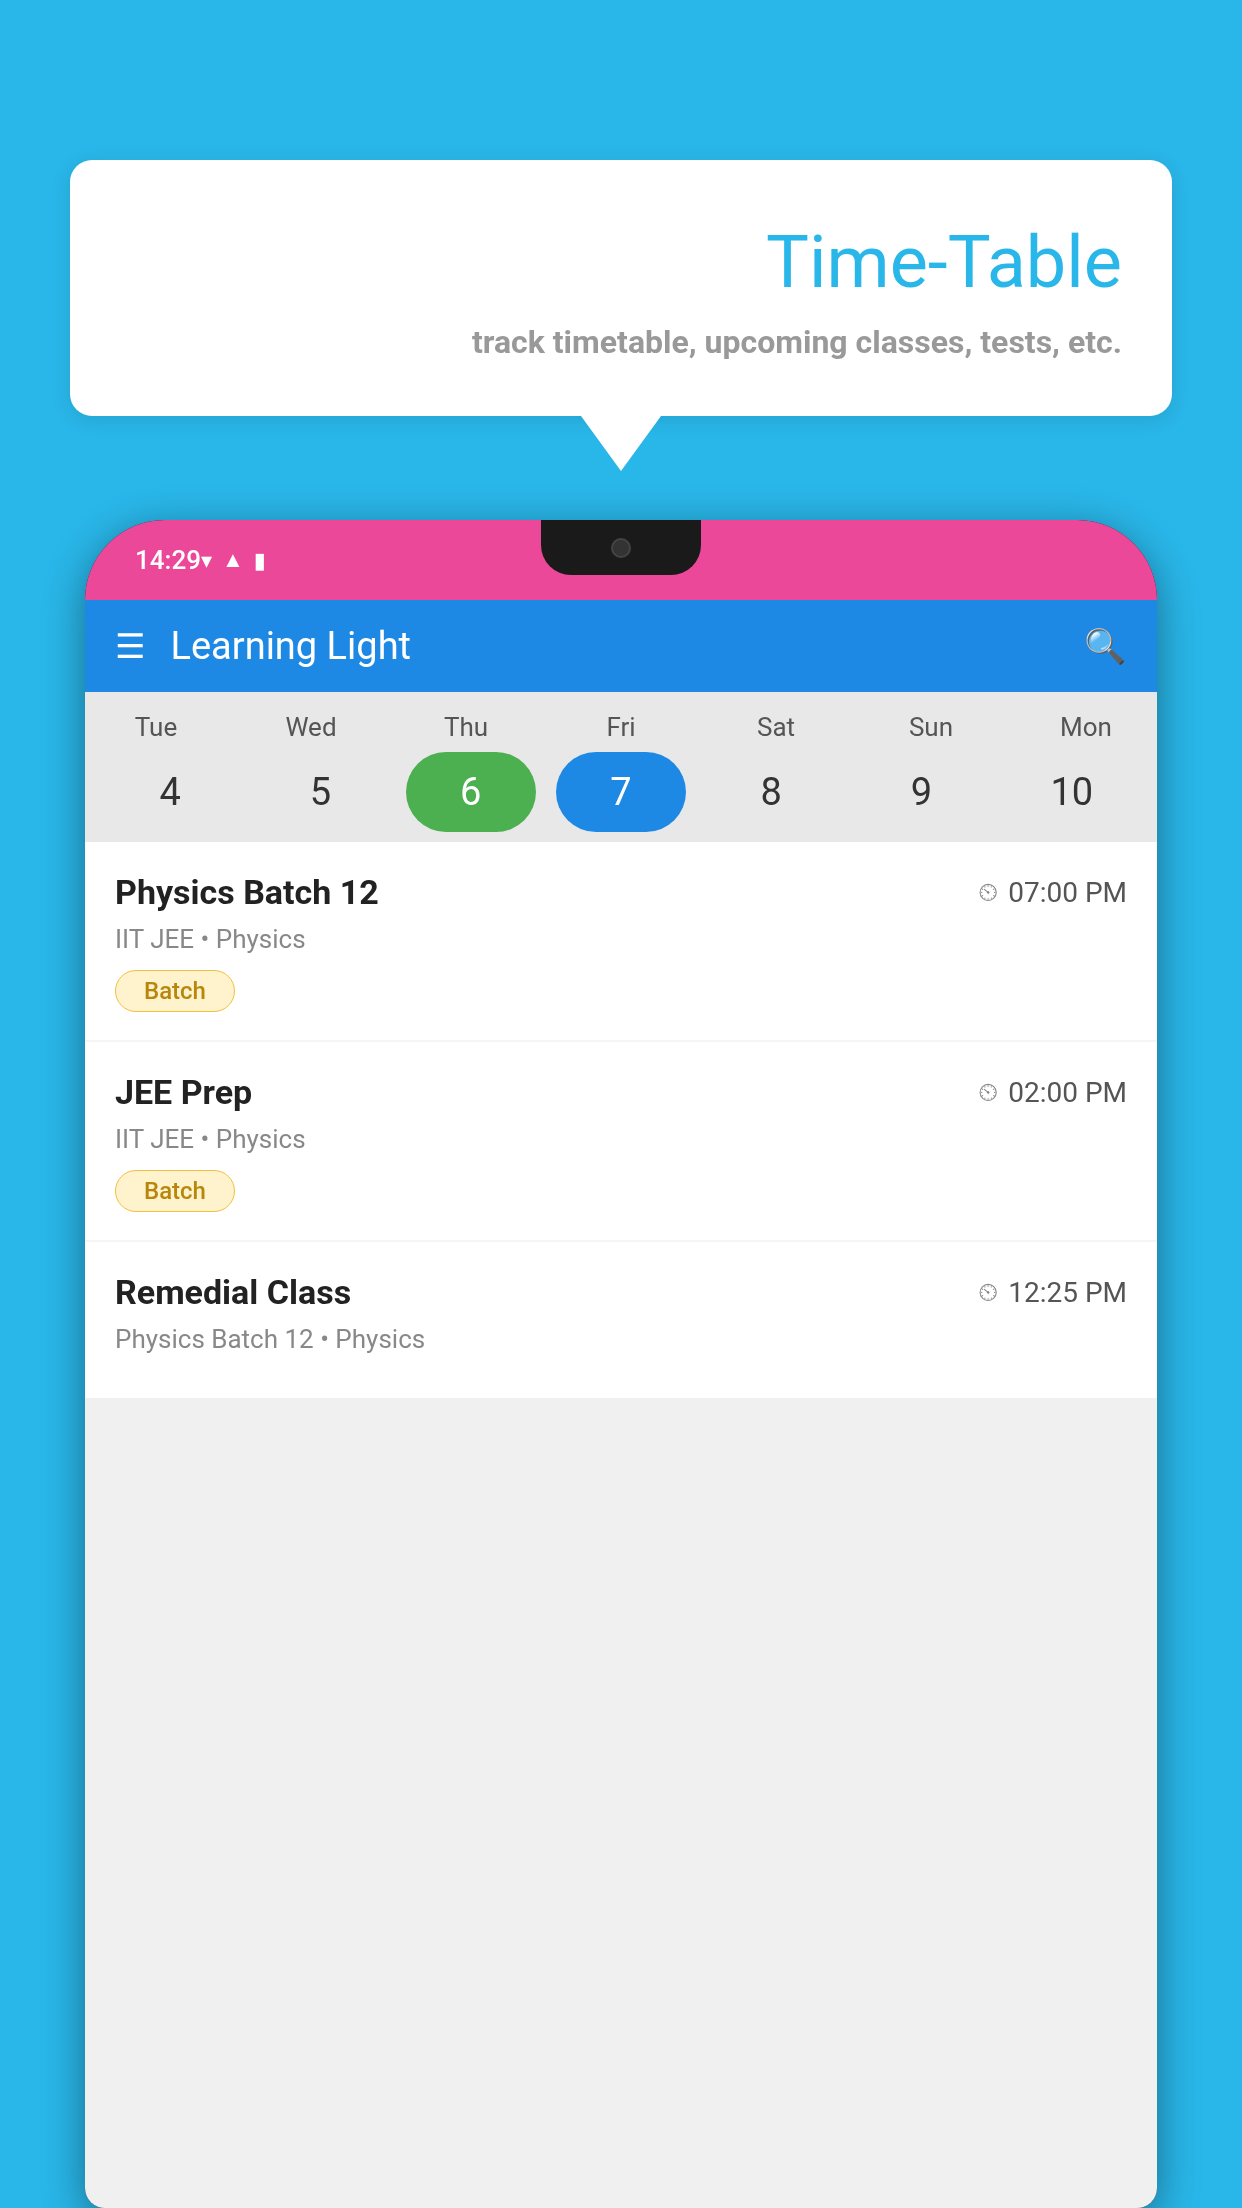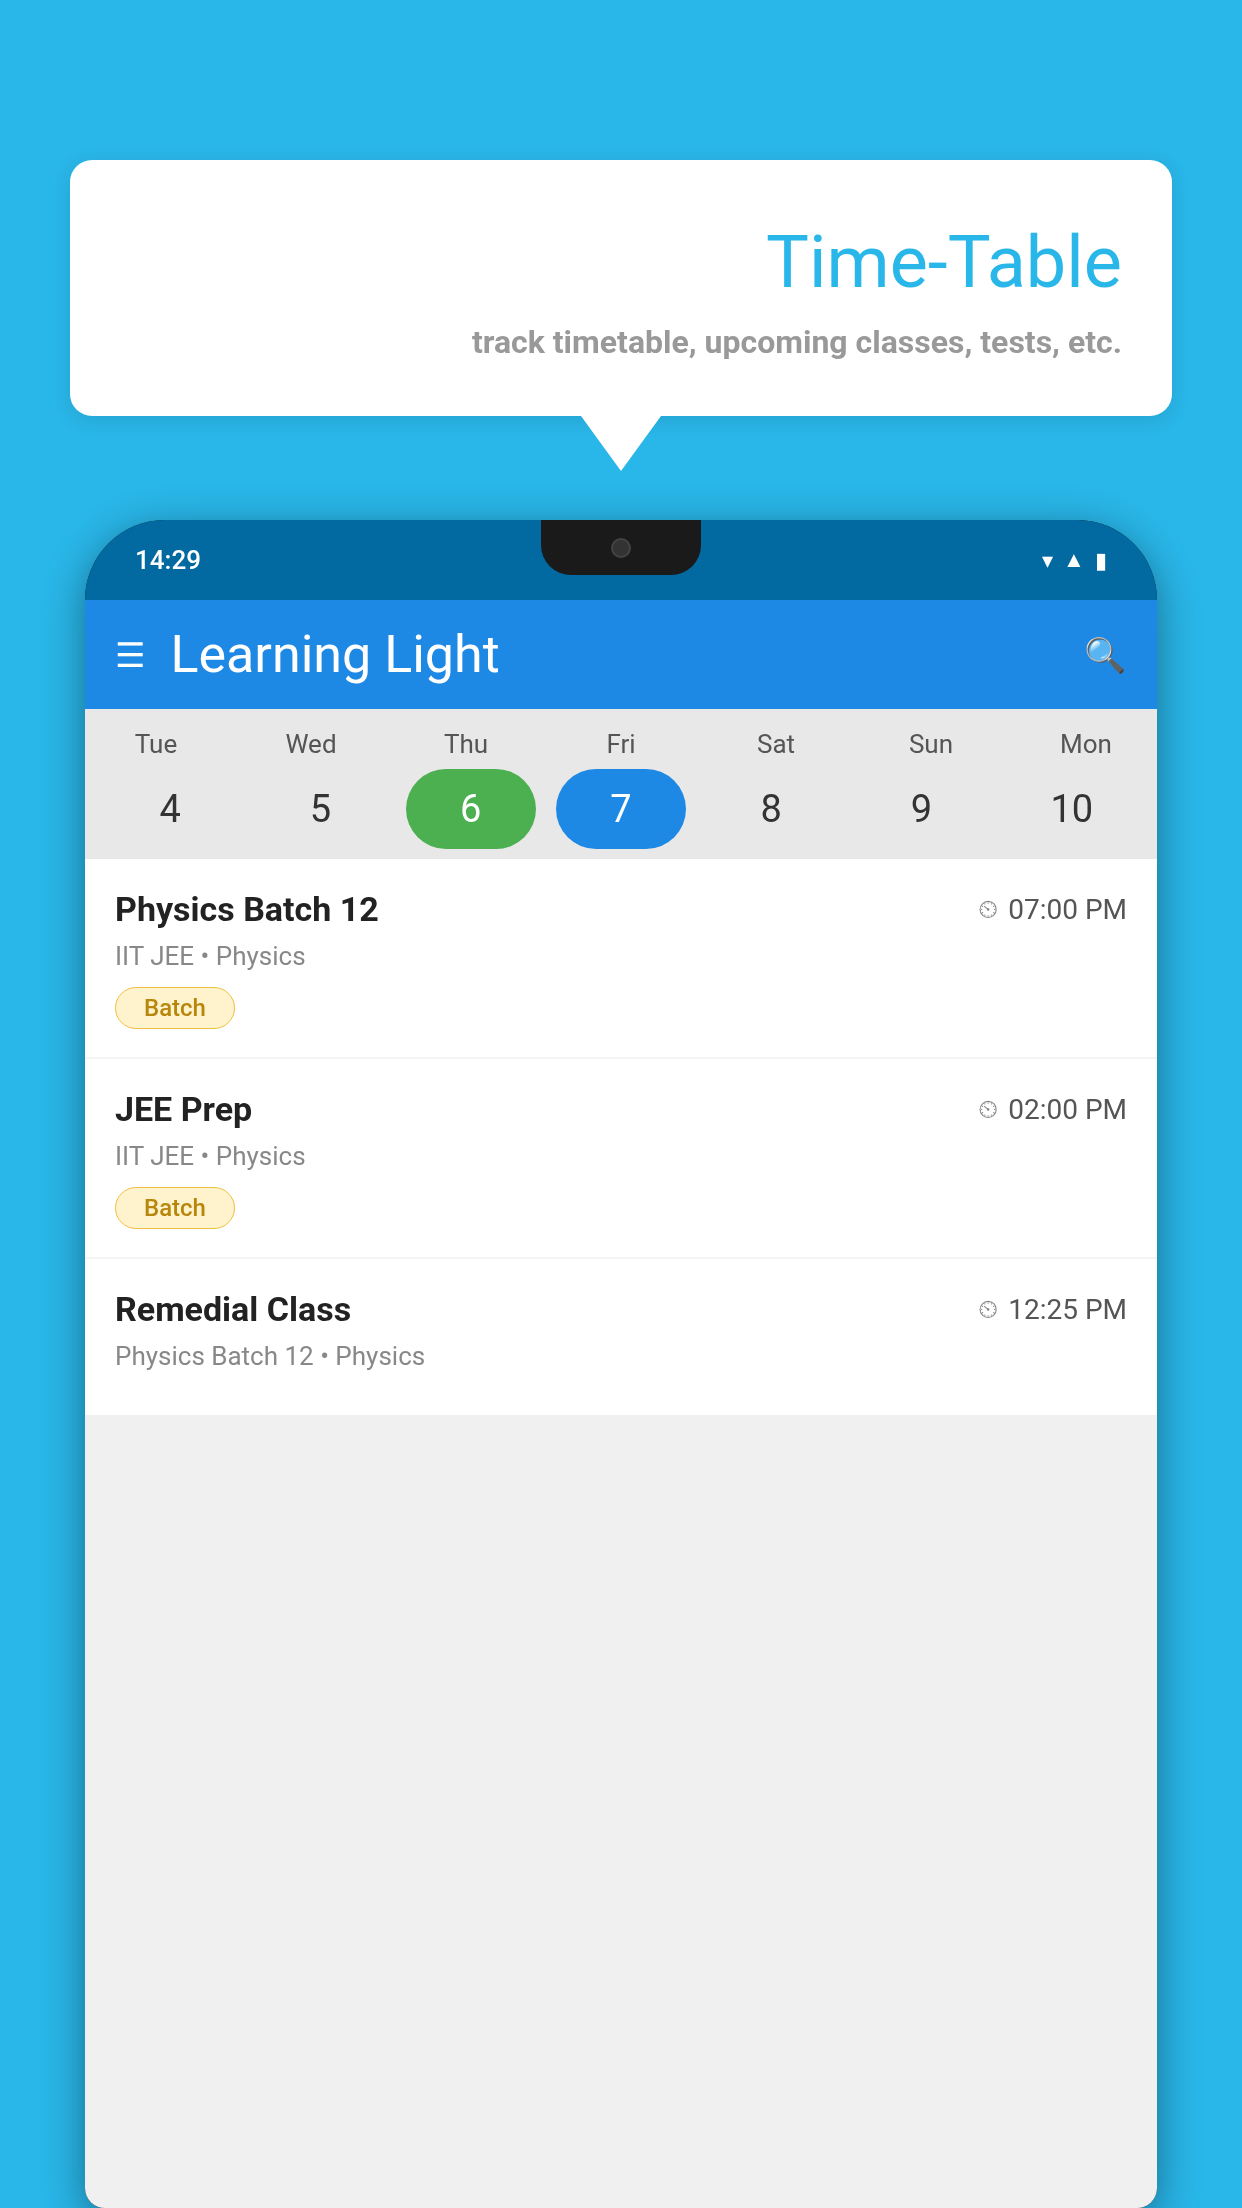--- a/index.html
+++ b/index.html
@@ -59,26 +59,25 @@
       right: 85px;
       bottom: 0;
       background: #1a1a1a;
       border-radius: 80px 80px 20px 20px;
       overflow: hidden;
       box-shadow: 0 10px 40px rgba(0,0,0,0.4);
     }
 
     
     .phone-top-bar {
-      background: #0369a1;
+      background: #ec4899;
       height: 80px;
       position: relative;
       display: flex;
       align-items: center;
-      justify-content: space-between;
       padding: 0 50px;
     }
 
     .phone-time {
       color: white;
       font-size: 26px;
       font-weight: 500;
     }
 
     .phone-notch {
@@ -131,21 +130,21 @@
     }
 
     .hamburger-icon {
       color: white;
       font-size: 34px;
       line-height: 1;
     }
 
     .app-title {
       color: white;
-      font-size: 52px;
+      font-size: 38px;
       font-weight: 400;
       flex: 1;
     }
 
     .search-icon {
       color: white;
       font-size: 34px;
     }
 
     

